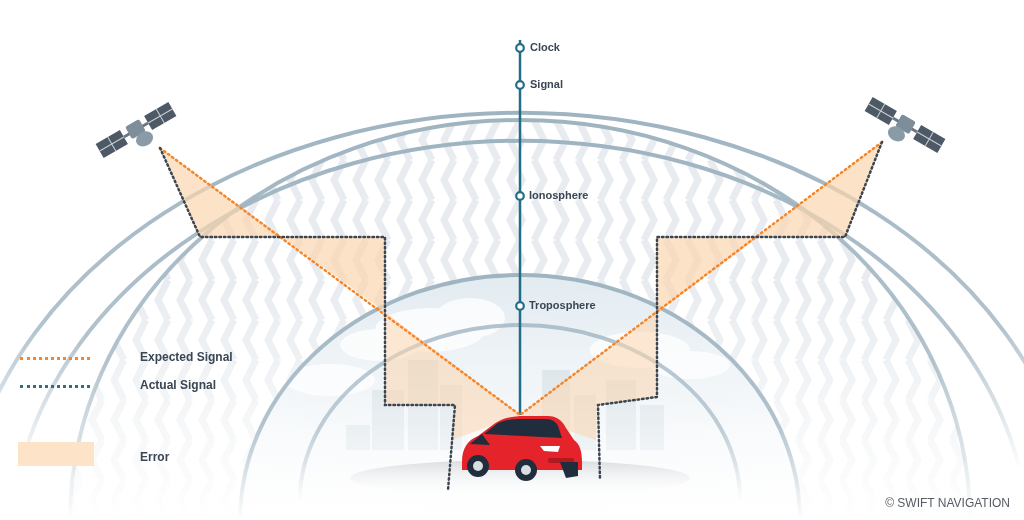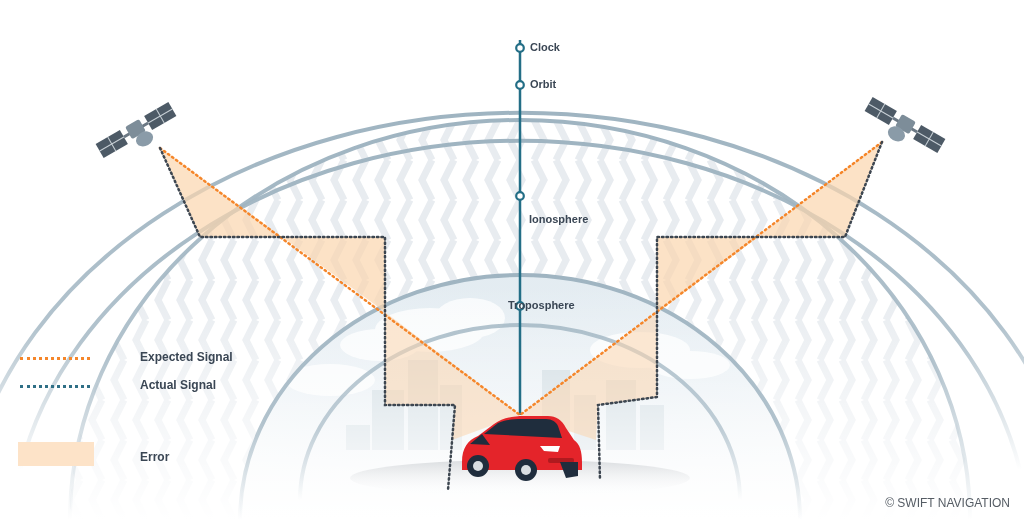--- a/index.html
+++ b/index.html
@@ -164,23 +164,23 @@
       <circle cx="478" cy="466" r="11" fill="#1f2d3d"></circle>
       <circle cx="478" cy="466" r="5" fill="#d9dee2"></circle>
       <circle cx="526" cy="470" r="11" fill="#1f2d3d"></circle>
       <circle cx="526" cy="470" r="5" fill="#d9dee2"></circle>
       <path d="M560 462 L578 462 L578 476 L566 478 Z" fill="#1f2d3d"></path>
     </g>
   </g>
 </svg>
 
 <div class="layer-label" style="left:530px;top:41px;">Clock</div>
-<div class="layer-label" style="left:530px;top:78px;">Orbit</div>
-<div class="layer-label" style="left:529px;top:189px;margin-top:24px;">Ionosphere</div>
-<div class="layer-label" style="left:508px;top:299px;">Troposphere</div>
+<div class="layer-label" style="left:530px;top:78px;">Signal</div>
+<div class="layer-label" style="left:529px;top:189px;">Ionosphere</div>
+<div class="layer-label" style="left:529px;top:299px;">Troposphere</div>
 
 <div class="legend">
   <div class="legend-row" style="top:0px;">
     <span class="legend-swatch-line" style="border-top-color:#f5862a;"></span>
     <span class="legend-text">Expected Signal</span>
   </div>
   <div class="legend-row" style="top:28px;">
     <span class="legend-swatch-line" style="border-top-color:#2f6f86;"></span>
     <span class="legend-text">Actual Signal</span>
   </div>

